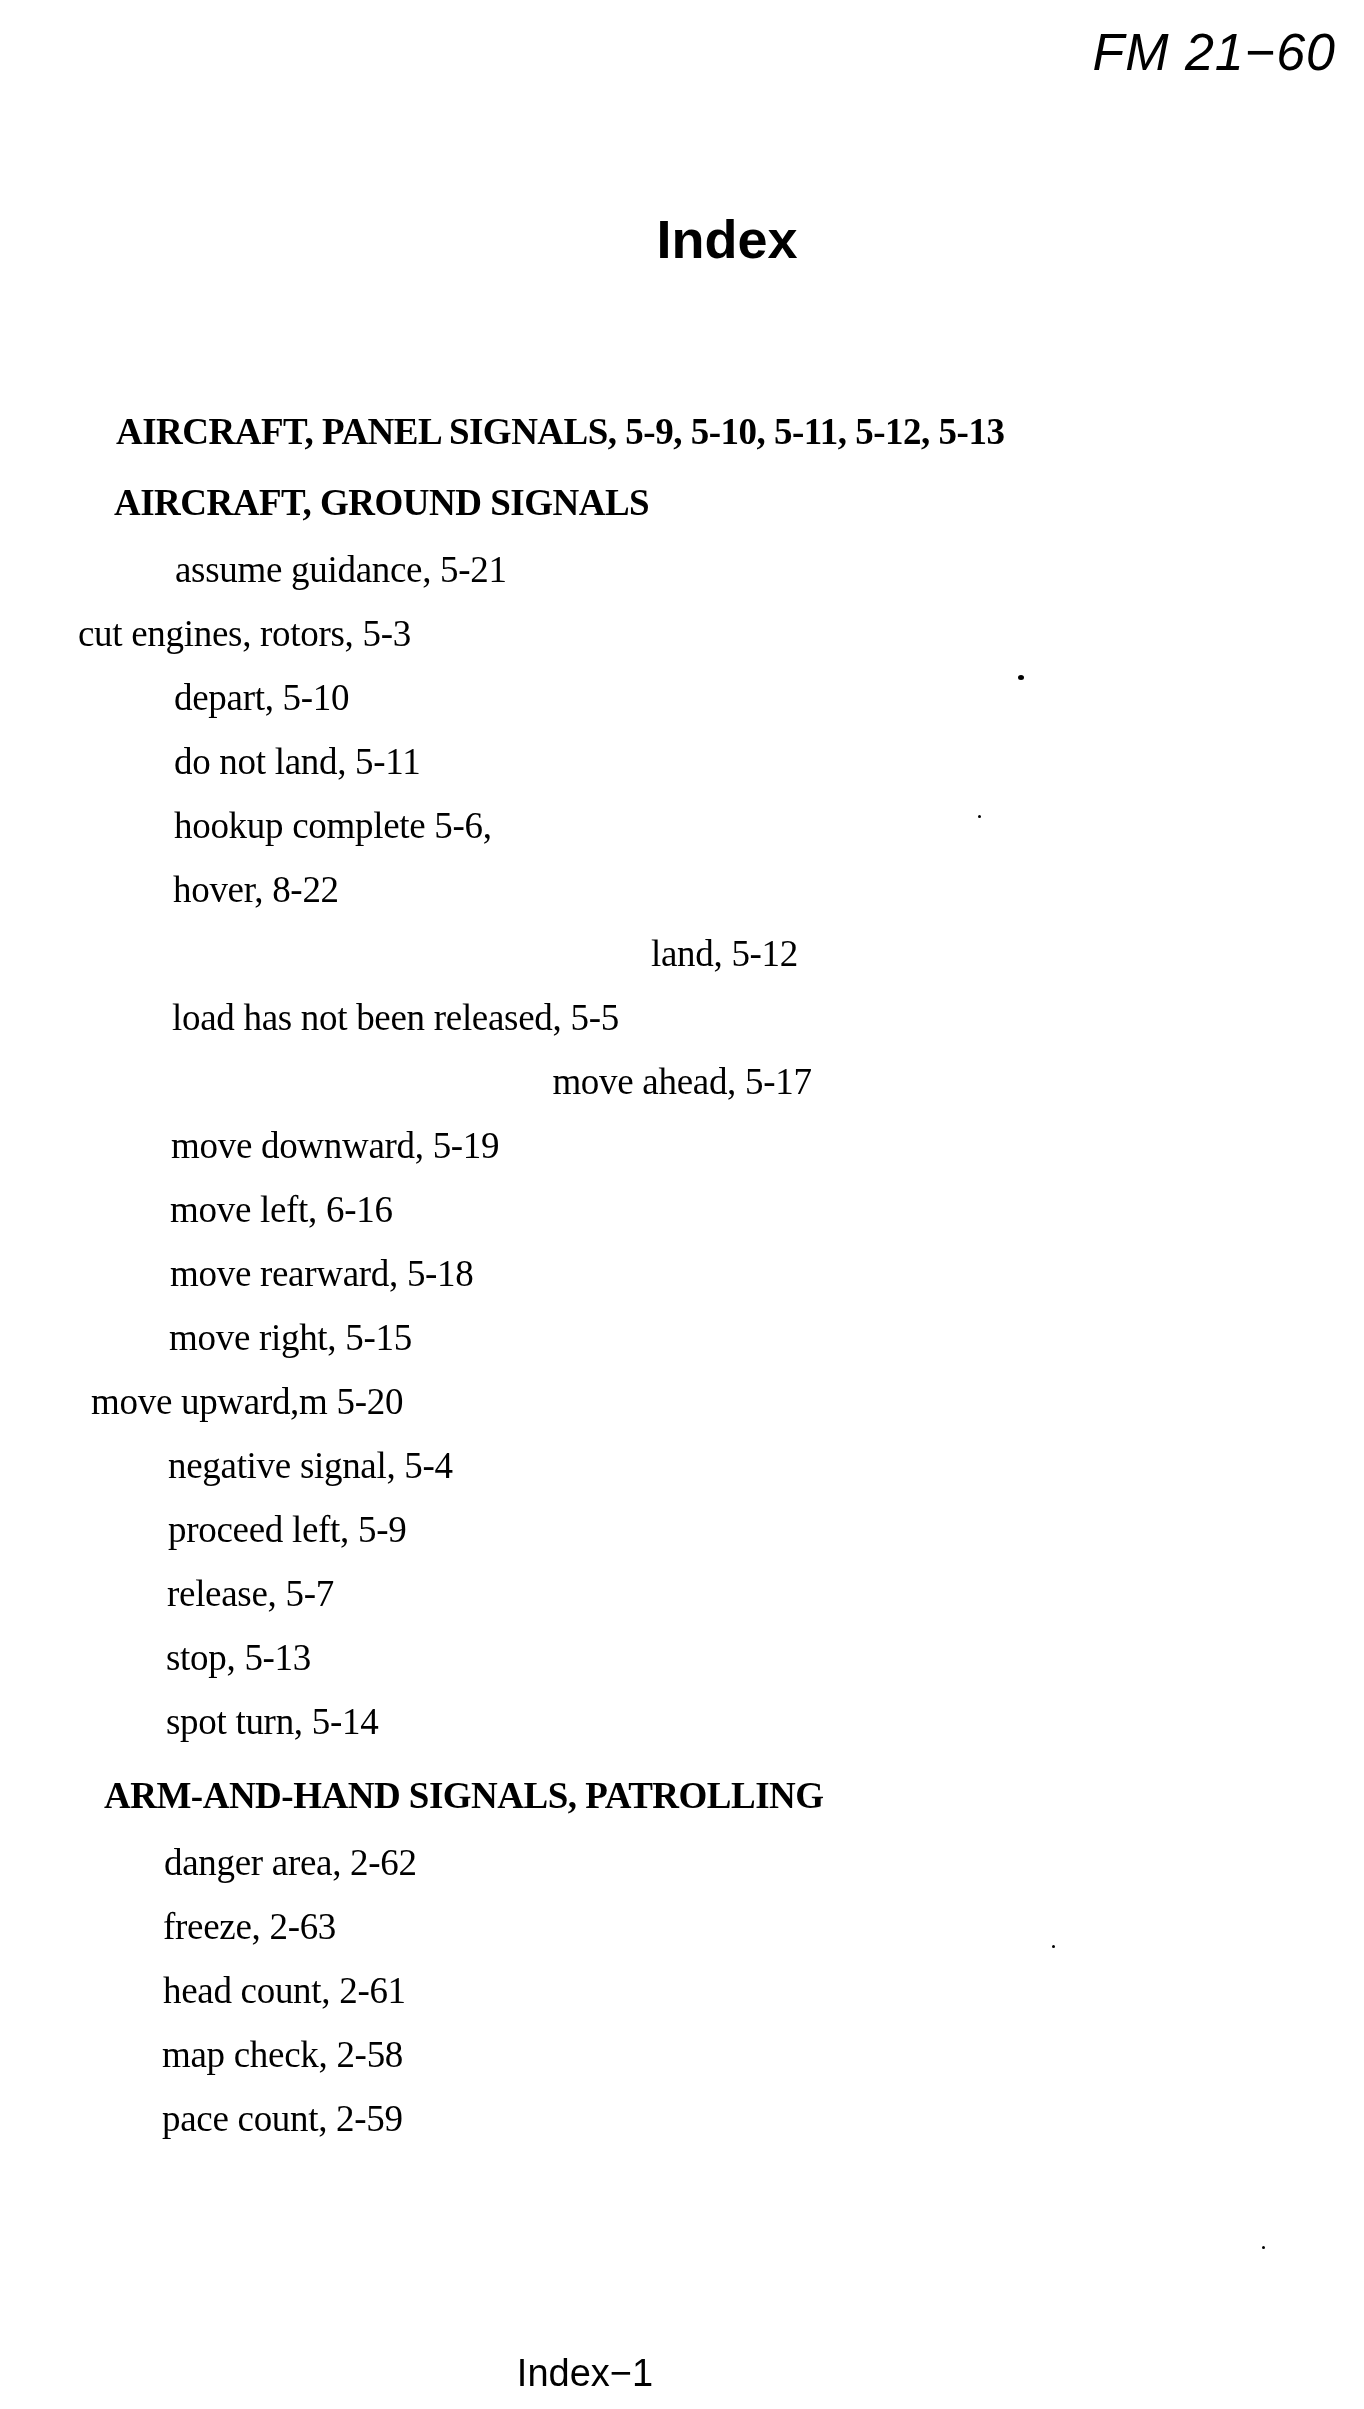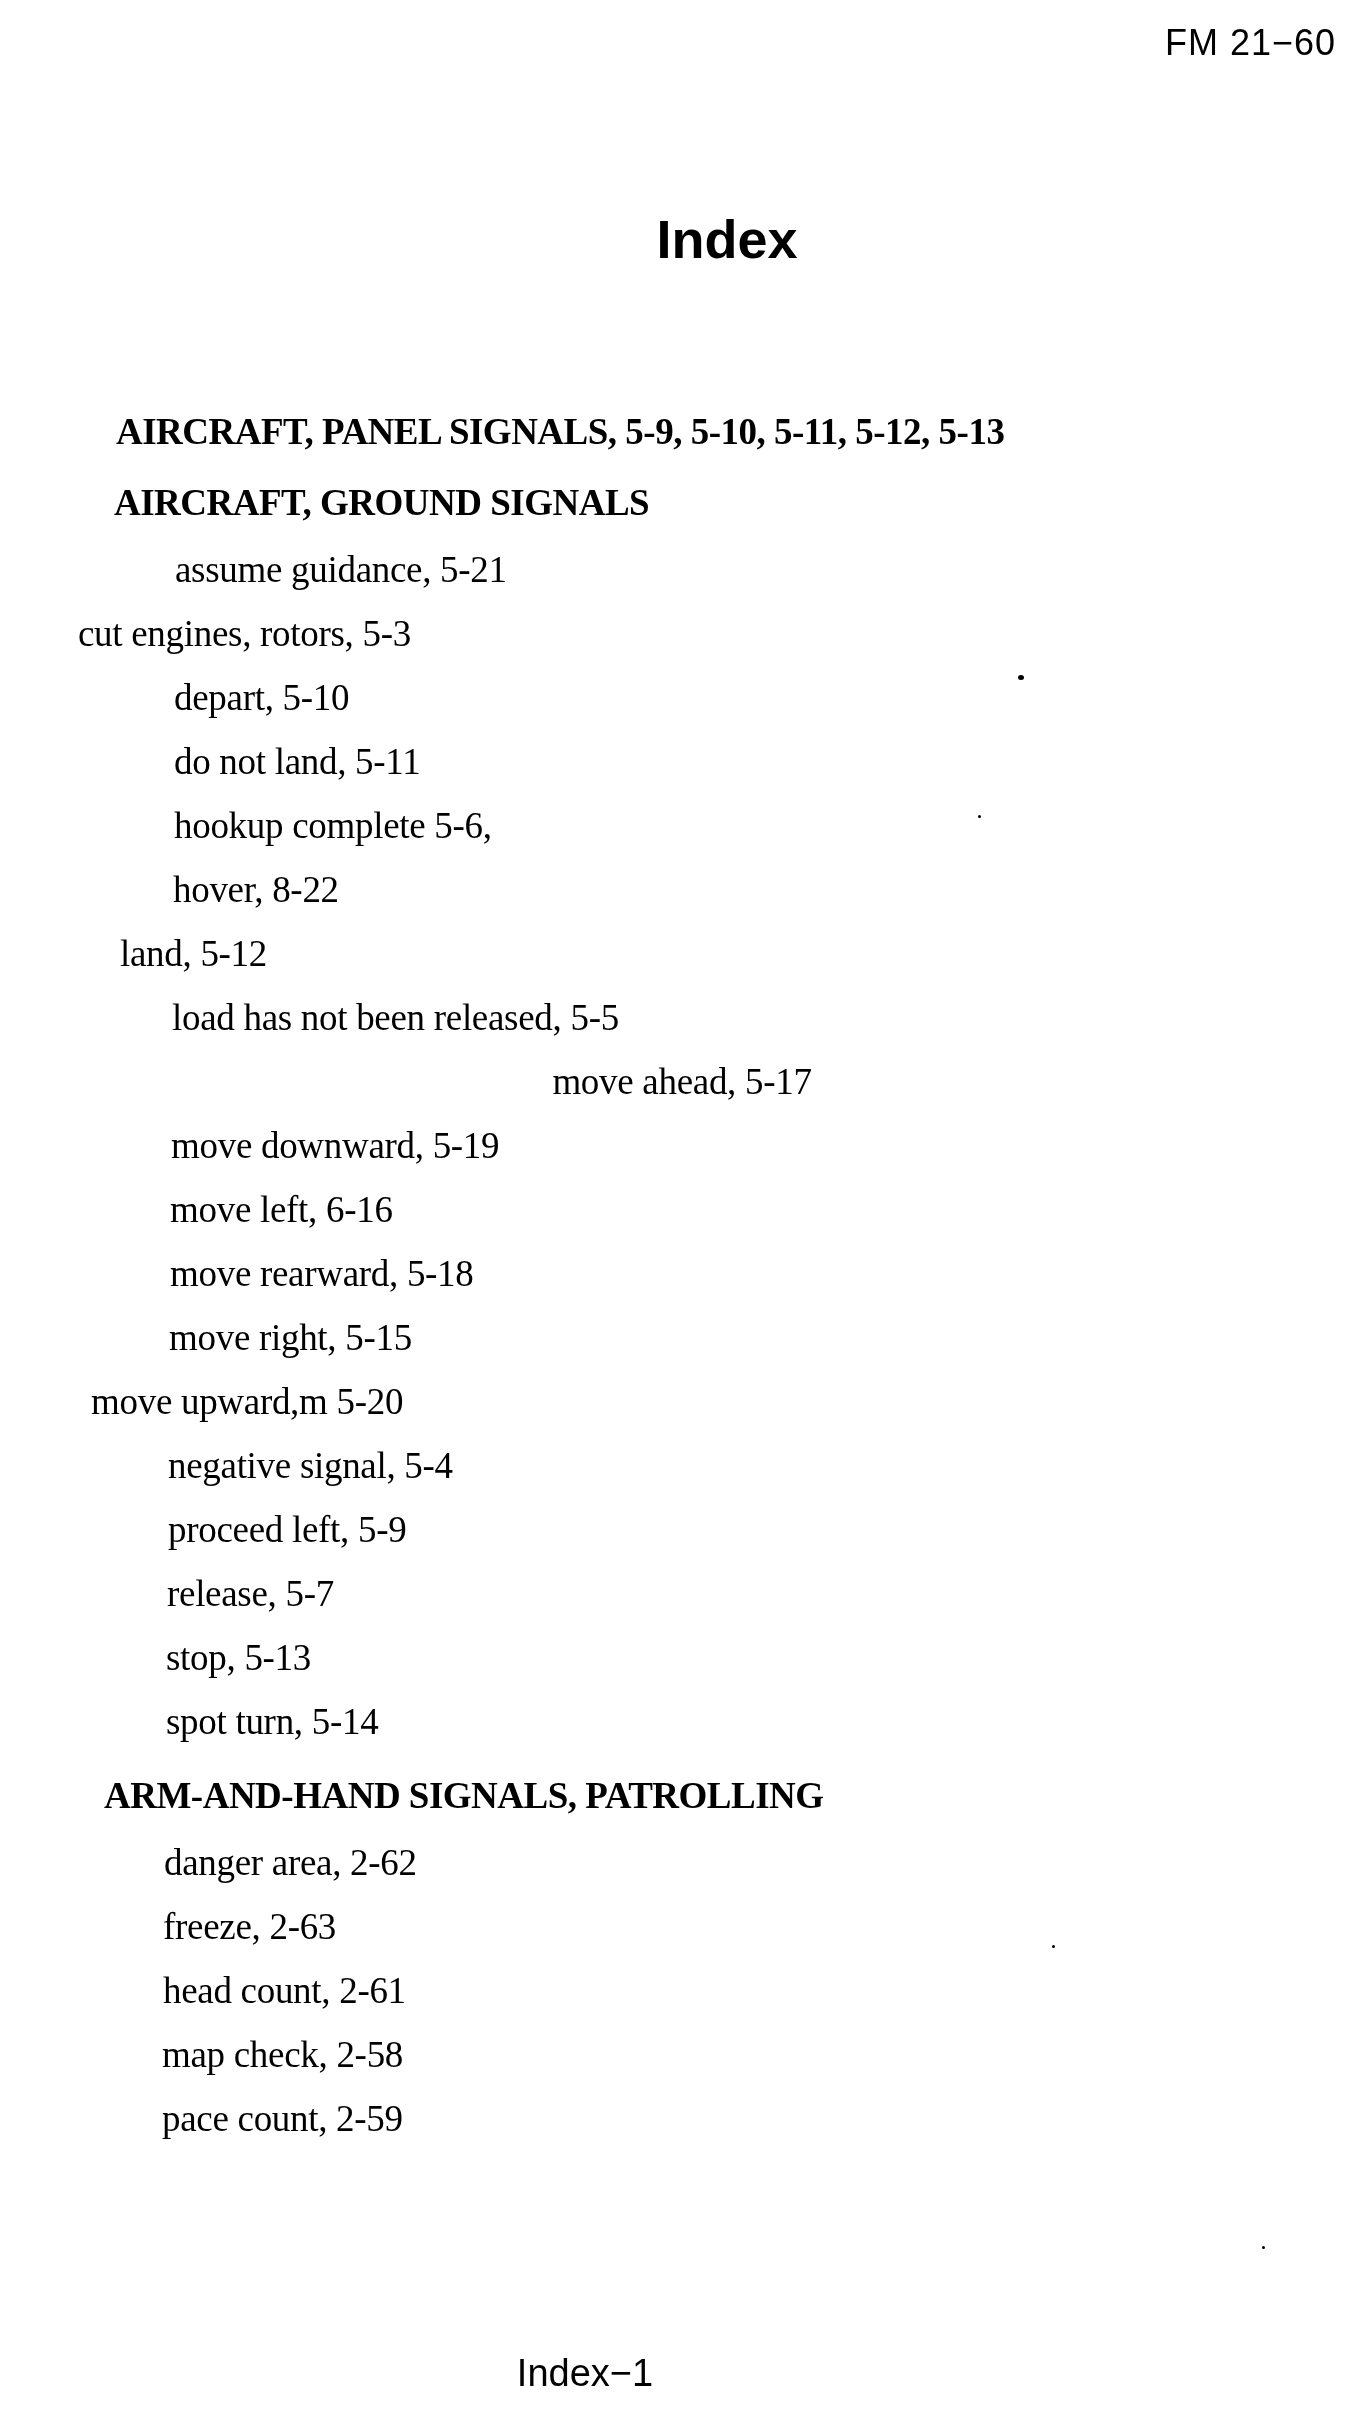--- a/index.html
+++ b/index.html
@@ -12,23 +12,24 @@
       height: 2409px;
       position: relative;
       overflow: hidden;
       color: #000000;
     }
     .header-code {
       position: absolute;
       top: 22px;
       right: 28px;
       font-family: "Liberation Sans", sans-serif;
-      font-size: 36px;
+      font-size: 52px;
       letter-spacing: 1px;
       color: #000;
+      font-style: italic;
     }
     .page-title {
       position: absolute;
       top: 208px;
       left: 0;
       width: 1364px;
       text-align: center;
       font-family: "Liberation Sans", sans-serif;
       font-weight: bold;
       font-size: 54px;
@@ -95,21 +96,21 @@
 
   <div>
     <div class="entry-heading" style="padding-left:114px;">AIRCRAFT, GROUND SIGNALS</div>
     <div class="subs">
       <div class="sub-entry" style="padding-left:175px;">assume guidance, 5-21</div>
       <div class="sub-entry" style="padding-left:78px;">cut engines, rotors, 5-3</div>
       <div class="sub-entry" style="padding-left:174px;">depart, 5-10</div>
       <div class="sub-entry" style="padding-left:174px;">do not land, 5-11</div>
       <div class="sub-entry" style="padding-left:174px;">hookup complete 5-6,</div>
       <div class="sub-entry" style="padding-left:173px;">hover, 8-22</div>
-      <div class="sub-entry" style="padding-left:120px;">land, 5-12</div>
+      <div class="sub-entry" style="padding-left:85px;text-align:center;">land, 5-12</div>
       <div class="sub-entry" style="padding-left:172px;">load has not been released, 5-5</div>
       <div class="sub-entry" style="text-align:center;">move ahead, 5-17</div>
       <div class="sub-entry" style="padding-left:171px;">move downward, 5-19</div>
       <div class="sub-entry" style="padding-left:170px;">move left, 6-16</div>
       <div class="sub-entry" style="padding-left:170px;">move rearward, 5-18</div>
       <div class="sub-entry" style="padding-left:169px;">move right, 5-15</div>
       <div class="sub-entry" style="padding-left:91px;">move upward,m 5-20</div>
       <div class="sub-entry" style="padding-left:168px;">negative signal, 5-4</div>
       <div class="sub-entry" style="padding-left:168px;">proceed left, 5-9</div>
       <div class="sub-entry" style="padding-left:167px;">release, 5-7</div>

